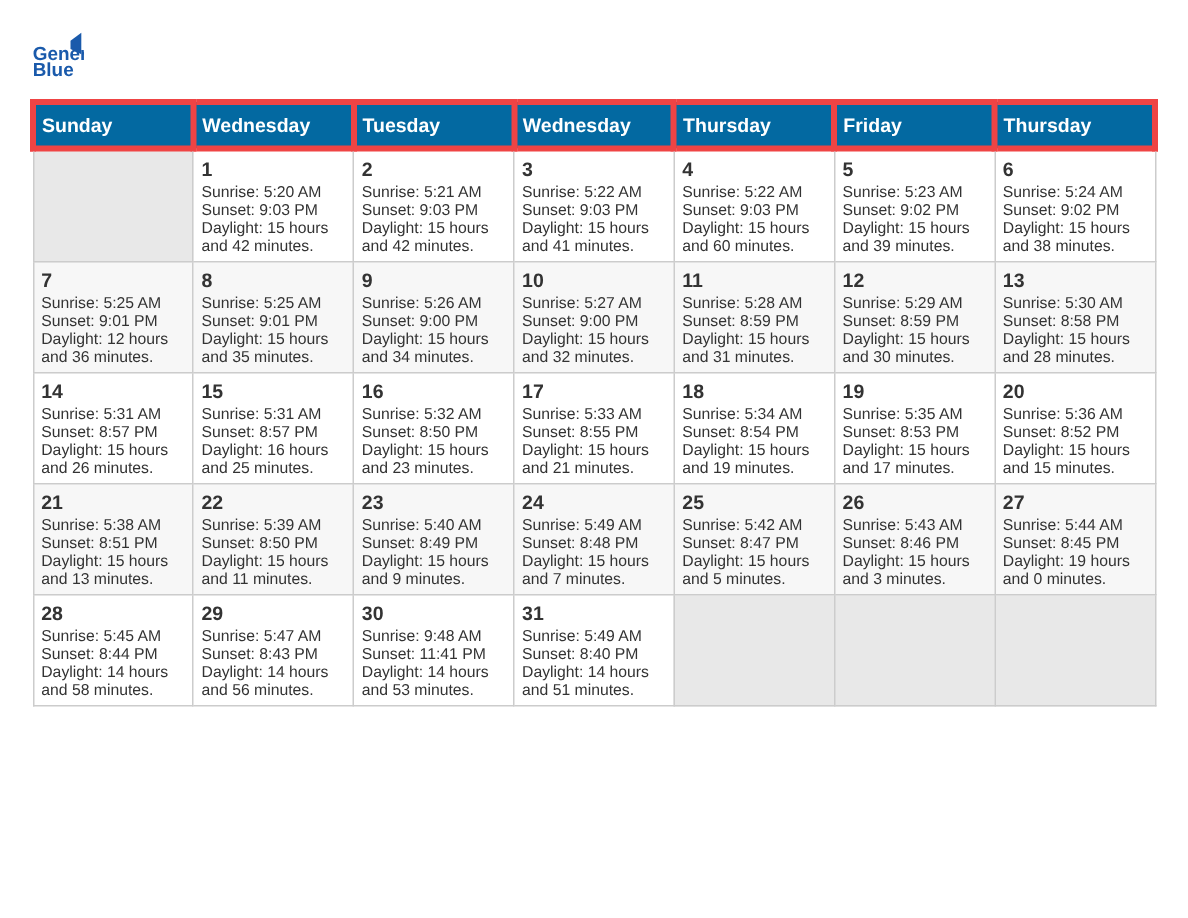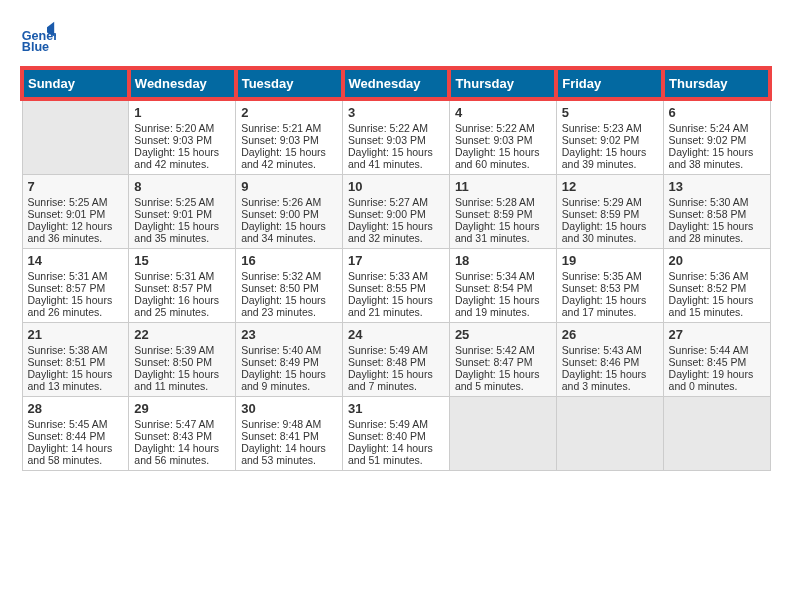--- a/index.html
+++ b/index.html
@@ -135,20 +135,20 @@
         <td><span class="day-num">22</span><span>Sunrise: 5:39 AM</span><br><span>Sunset: 8:50 PM</span><br><span>Daylight: 15 hours and 11 minutes.</span></td>
         <td><span class="day-num">23</span><span>Sunrise: 5:40 AM</span><br><span>Sunset: 8:49 PM</span><br><span>Daylight: 15 hours and 9 minutes.</span></td>
         <td><span class="day-num">24</span><span>Sunrise: 5:49 AM</span><br><span>Sunset: 8:48 PM</span><br><span>Daylight: 15 hours and 7 minutes.</span></td>
         <td><span class="day-num">25</span><span>Sunrise: 5:42 AM</span><br><span>Sunset: 8:47 PM</span><br><span>Daylight: 15 hours and 5 minutes.</span></td>
         <td><span class="day-num">26</span><span>Sunrise: 5:43 AM</span><br><span>Sunset: 8:46 PM</span><br><span>Daylight: 15 hours and 3 minutes.</span></td>
         <td><span class="day-num">27</span><span>Sunrise: 5:44 AM</span><br><span>Sunset: 8:45 PM</span><br><span>Daylight: 19 hours and 0 minutes.</span></td>
       </tr>
       <tr>
         <td><span class="day-num">28</span><span>Sunrise: 5:45 AM</span><br><span>Sunset: 8:44 PM</span><br><span>Daylight: 14 hours and 58 minutes.</span></td>
         <td><span class="day-num">29</span><span>Sunrise: 5:47 AM</span><br><span>Sunset: 8:43 PM</span><br><span>Daylight: 14 hours and 56 minutes.</span></td>
-        <td><span class="day-num">30</span><span>Sunrise: 9:48 AM</span><br><span>Sunset: 8:41 PM</span><br><span>Daylight: 14 hours and 53 minutes.</span></td>
+        <td><span class="day-num">30</span><span>Sunrise: 9:48 AM</span><br><span>Sunset: 11:41 PM</span><br><span>Daylight: 14 hours and 53 minutes.</span></td>
         <td><span class="day-num">31</span><span>Sunrise: 5:49 AM</span><br><span>Sunset: 8:40 PM</span><br><span>Daylight: 14 hours and 51 minutes.</span></td>
         <td class="shaded"></td>
         <td class="shaded"></td>
         <td class="shaded"></td>
       </tr>
     </tbody>
 </table>
 
 </body></html>

